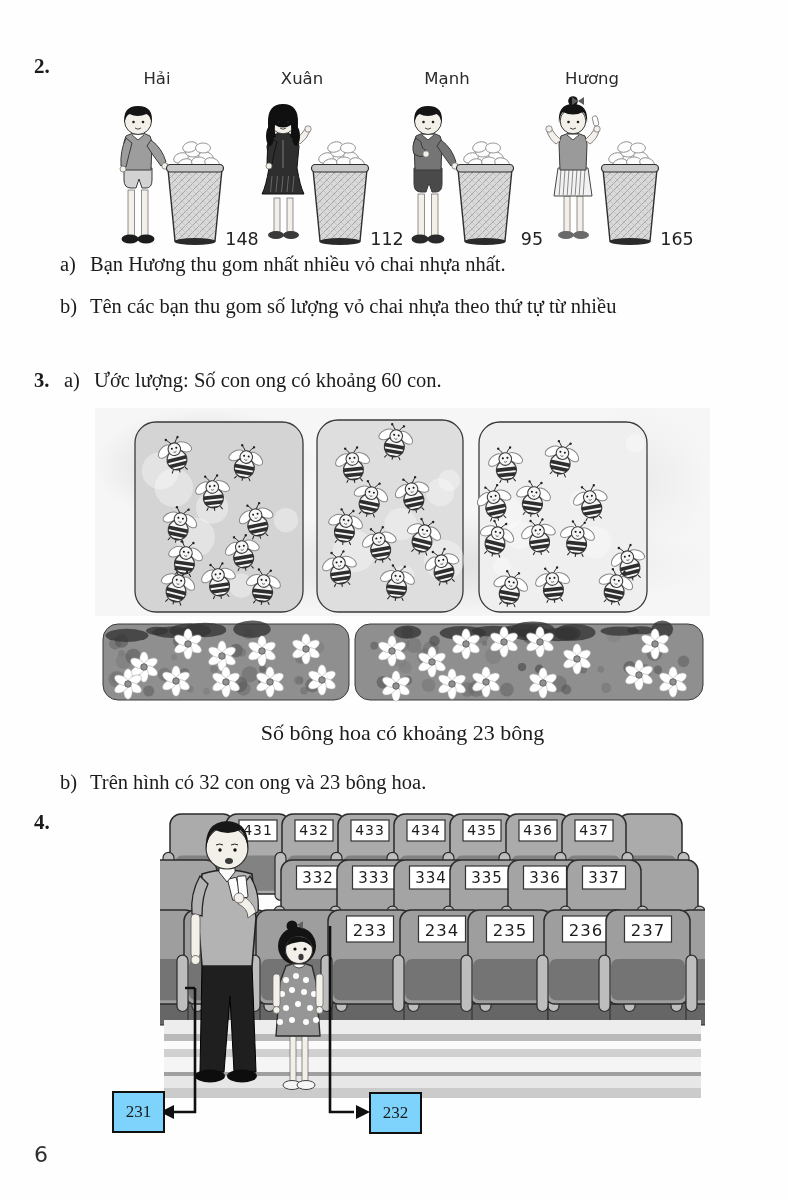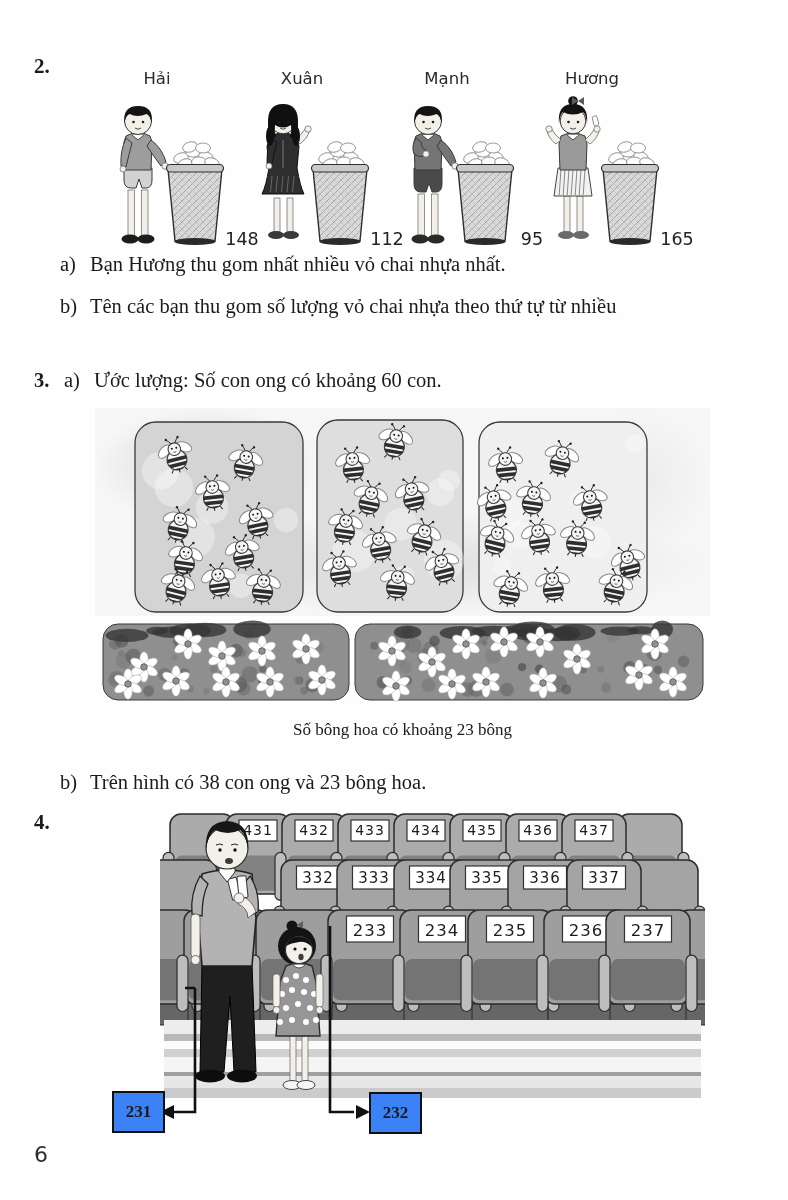--- a/index.html
+++ b/index.html
@@ -12,25 +12,25 @@
   .ansrow .txt span{display:block;white-space:nowrap}
   #kids-row{position:absolute;left:95px;top:68px;width:640px;height:194px}
   #kids-row svg{position:absolute;top:0}
   #bees-illustration{position:absolute;left:95px;top:408px;width:615px;height:208px;
     background:
       radial-gradient(closest-side at 18% 28%, rgba(205,205,205,.8), rgba(205,205,205,0)),
       radial-gradient(closest-side at 55% 75%, rgba(214,214,214,.7), rgba(214,214,214,0)),
       radial-gradient(closest-side at 88% 35%, rgba(228,228,228,.6), rgba(228,228,228,0)),
       #f6f6f6;}
   #flowers-illustration{position:absolute;left:95px;top:620px;width:615px;height:84px}
-  .caption{position:absolute;left:95px;top:720px;width:615px;text-align:center;font-size:17px}
+  .caption{position:absolute;left:95px;top:720px;width:615px;text-align:center;font-size:22px}
   #theater{position:absolute;left:160px;top:806px;width:545px;height:302px}
   #callout-lines{position:absolute;left:88px;top:913px;width:344px;height:215px;z-index:5}
-  .callout{position:absolute;width:49px;height:38px;border:2.6px solid #101010;background:#3b82f6;
-    display:flex;align-items:center;justify-content:center;font-weight:bold;font-size:17px;z-index:6}
+  .callout{position:absolute;width:49px;height:38px;border:2.6px solid #101010;background:#7dd3fc;
+    display:flex;align-items:center;justify-content:center;font-weight:normal;font-size:17px;z-index:6}
   #co1{left:112px;top:1091px}
   #co2{left:369px;top:1092px}
   .pageno{position:absolute;left:34px;top:1142px;font-family:"DejaVu Sans","Liberation Sans",sans-serif;
     font-size:22px;color:#2e2e2e}
 </style>
 </head>
 <body>
 
 <div class="page">
 
@@ -450,21 +450,21 @@
         <use href="#flwG" transform="translate(448,63)"></use>
         <use href="#flwG" transform="translate(544,55)"></use>
         <use href="#flwG" transform="translate(578,62)"></use>
       </svg></div>
 
   <div class="caption">Số bông hoa có khoảng 23 bông</div>
 
   <div class="ansrow" style="left:60px;top:766px">
     <span class="lbl">b)</span>
     <span class="txt">
-        <span>Trên hình có 38 con ong và 23 bông hoa.</span>
+        <span>Trên hình có 32 con ong và 23 bông hoa.</span>
       </span>
   </div>
 
   <span class="pnum" style="left:34px;top:810px">4.</span>
   <div id="theater"><svg width="545" height="302" viewBox="0 0 545 302">
         <g>
           <rect x="10" y="8" width="64" height="80" rx="11" fill="#ababab" stroke="#2b2b2b" stroke-width="1.5"></rect>
           <rect x="15" y="49.6" width="54" height="35.2" rx="7" fill="#828282"></rect>
           <rect x="3" y="46.4" width="11" height="48" rx="5.5" fill="#bdbdbd" stroke="#2b2b2b" stroke-width="1.2"></rect>
           <rect x="70" y="46.4" width="11" height="48" rx="5.5" fill="#bdbdbd" stroke="#2b2b2b" stroke-width="1.2"></rect>

